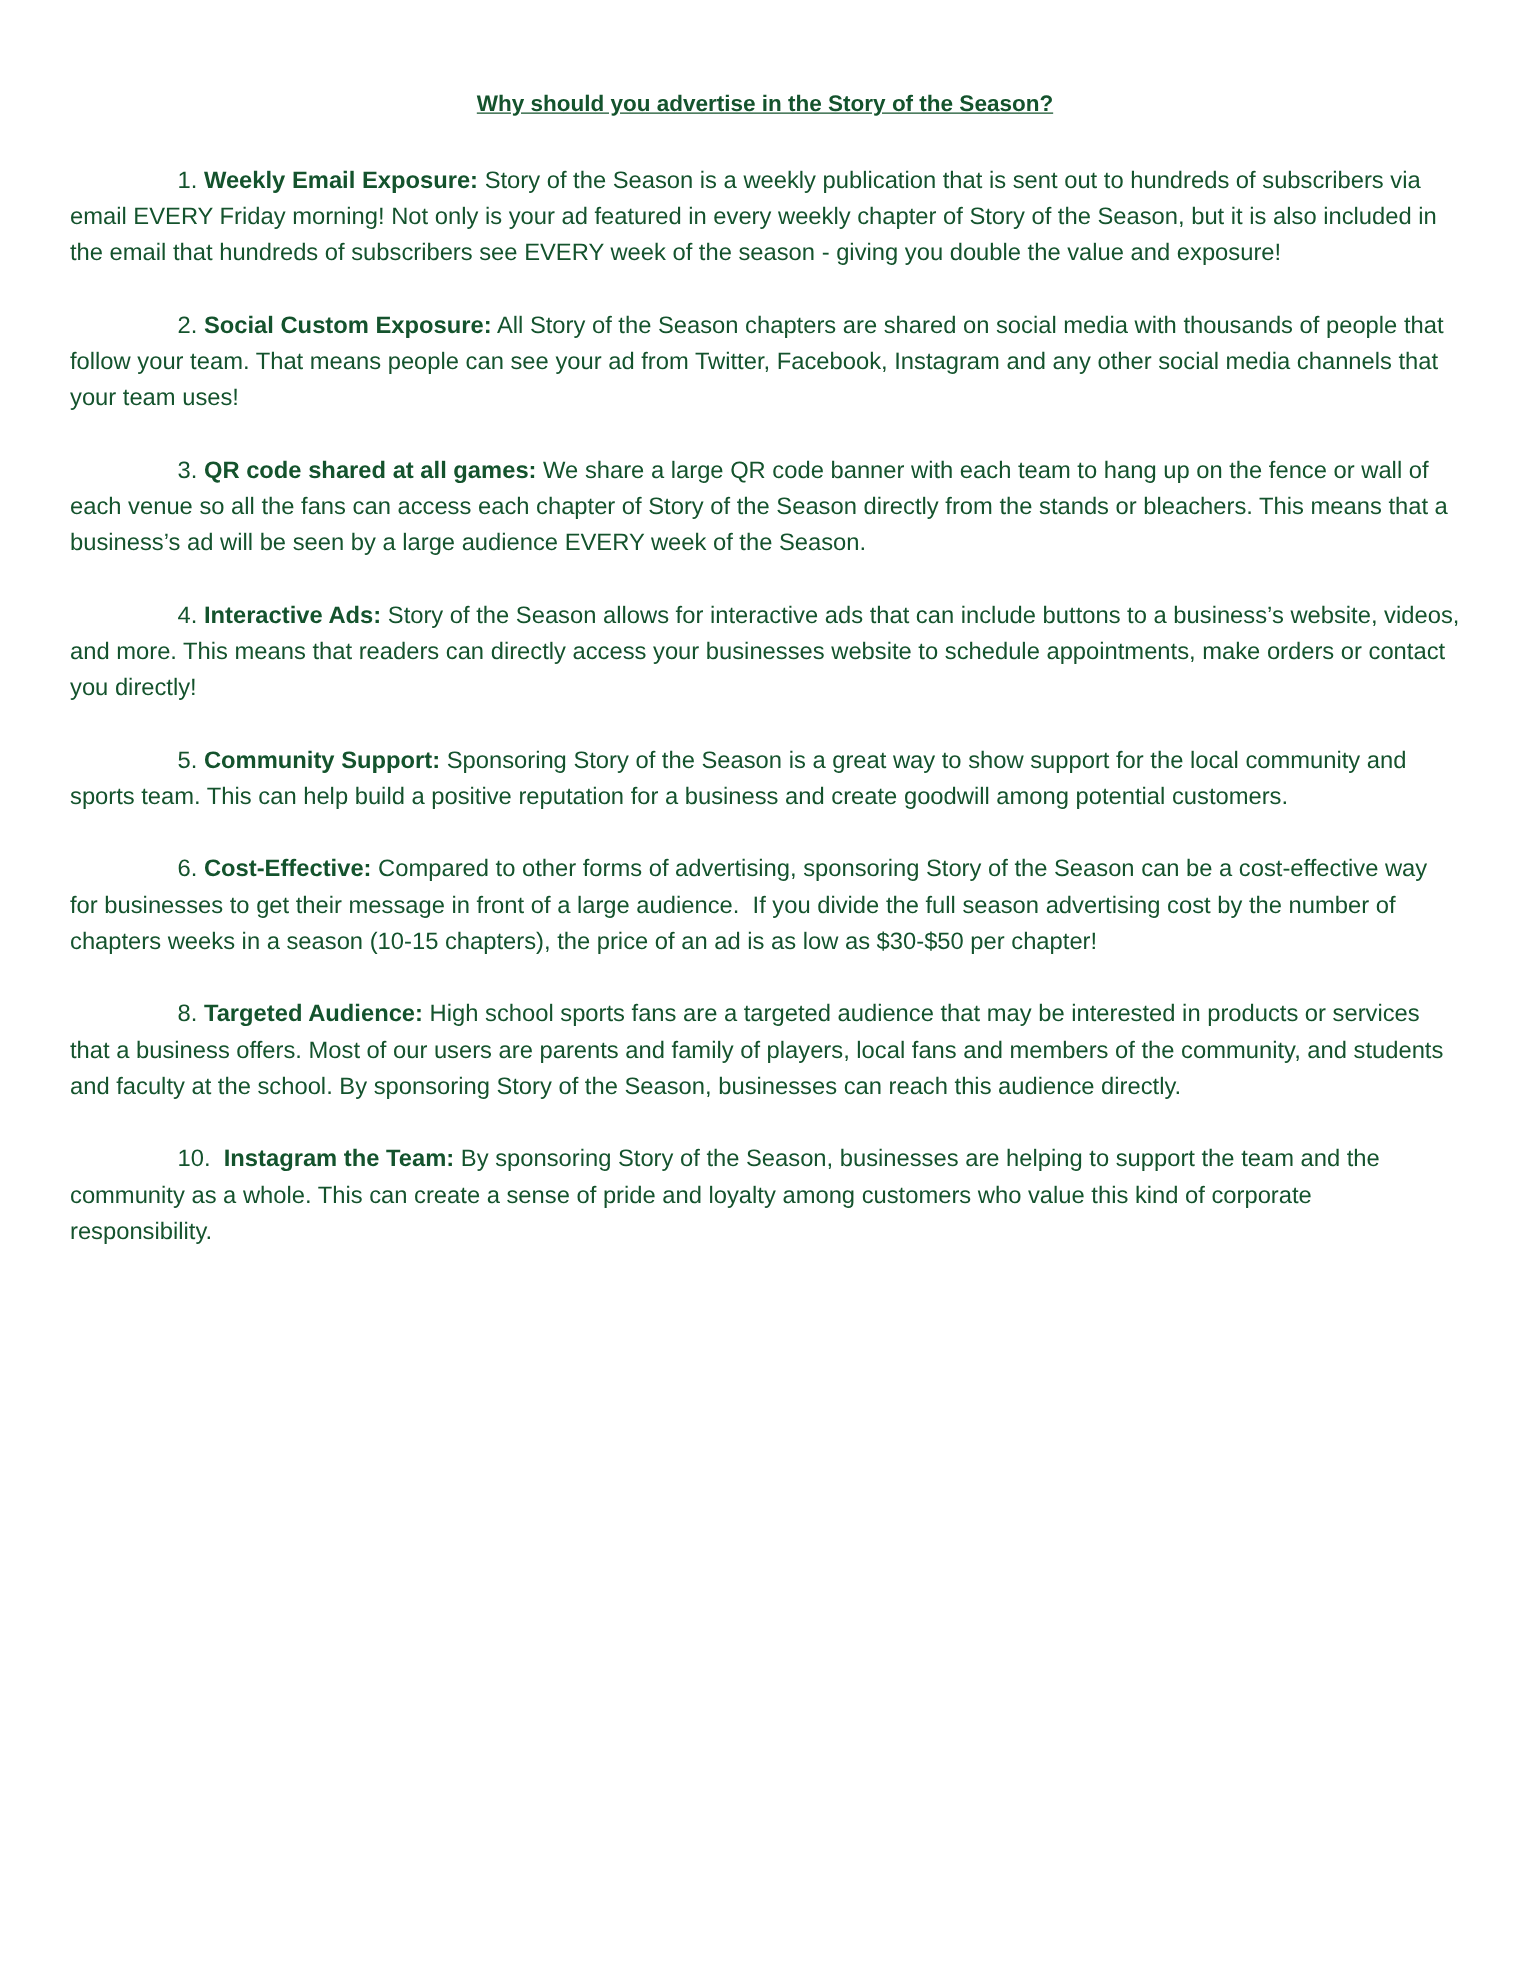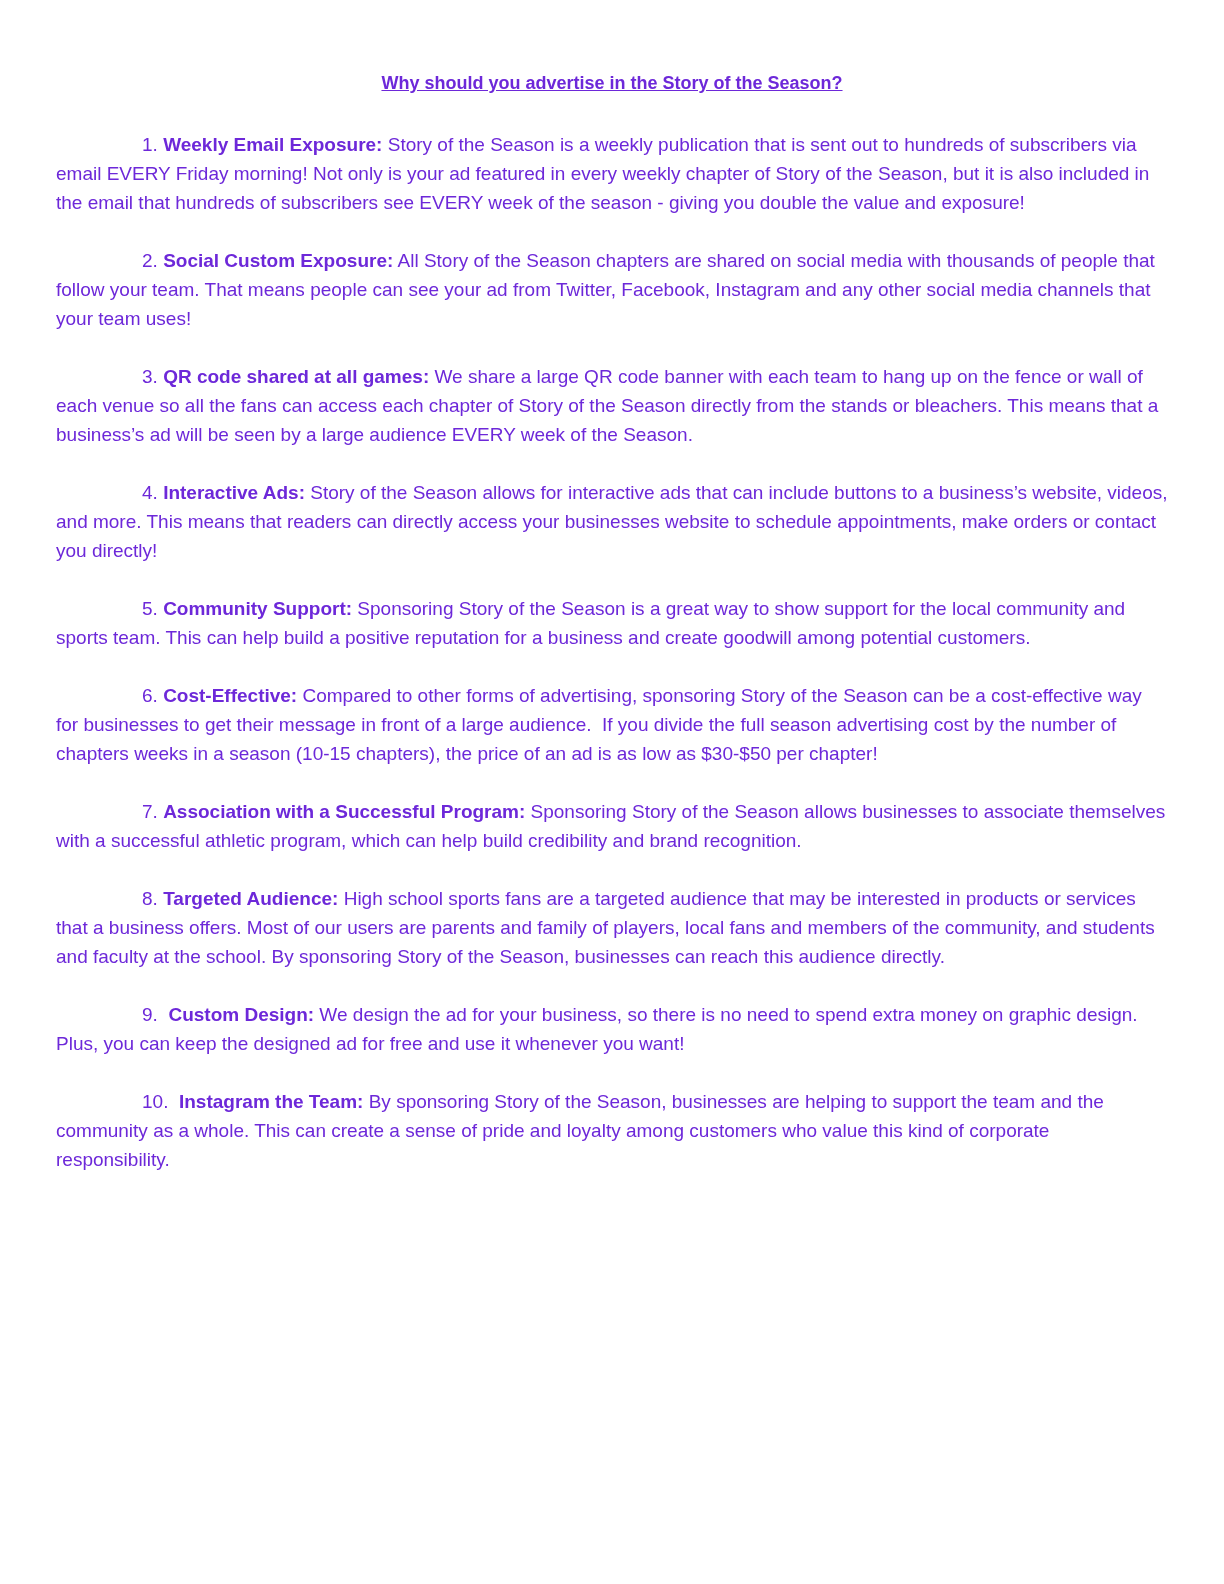--- a/index.html
+++ b/index.html
@@ -9,21 +9,21 @@
   }
   .page {
     position: relative;
     width: 1224px;
     height: 1584px;
     margin: 0 auto;
     background: #ffffff;
     box-sizing: border-box;
     padding: 66px 56px 40px 56px;
     font-family: "Liberation Sans", "DejaVu Sans", sans-serif;
-    color: #6d28d9;
+    color: #14532d;
     overflow: hidden;
   }
   .doc-title {
     font-size: 18px;
     font-weight: bold;
     text-decoration: underline;
     text-align: center;
     line-height: 34px;
     margin: 0 0 30px 0;
   }
@@ -45,18 +45,16 @@
 
 <div class="page">
   <h1 class="doc-title">Why should you advertise in the Story of the Season?</h1>
   <div>
       <p class="para indent"><span>1. </span><b>Weekly Email Exposure:</b><span> Story of the Season is a weekly publication that is sent out to hundreds of subscribers via email EVERY Friday morning! Not only is your ad featured in every weekly chapter of Story of the Season, but it is also included in the email that hundreds of subscribers see EVERY week of the season - giving you double the value and exposure!</span></p>
       <p class="para indent"><span>2. </span><b>Social Custom Exposure:</b><span> All Story of the Season chapters are shared on social media with thousands of people that follow your team. That means people can see your ad from Twitter, Facebook, Instagram and any other social media channels that your team uses!</span></p>
       <p class="para indent"><span>3. </span><b>QR code shared at all games:</b><span> We share a large QR code banner with each team to hang up on the fence or wall of each venue so all the fans can access each chapter of Story of the Season directly from the stands or bleachers. This means that a business’s ad will be seen by a large audience EVERY week of the Season.</span></p>
       <p class="para indent"><span>4. </span><b>Interactive Ads:</b><span> Story of the Season allows for interactive ads that can include buttons to a business’s website, videos, and more. This means that readers can directly access your businesses website to schedule appointments, make orders or contact you directly!</span></p>
       <p class="para indent"><span>5. </span><b>Community Support:</b><span> Sponsoring Story of the Season is a great way to show support for the local community and sports team. This can help build a positive reputation for a business and create goodwill among potential customers.</span></p>
       <p class="para indent"><span>6. </span><b>Cost-Effective:</b><span> Compared to other forms of advertising, sponsoring Story of the Season can be a cost-effective way for businesses to get their message in front of a large audience.&nbsp; If you divide the full season advertising cost by the number of chapters weeks in a season (10-15 chapters), the price of an ad is as low as $30-$50 per chapter!</span></p>
-      <p class="para indent"><span>7. </span><b>Association with a Successful Program:</b><span> Sponsoring Story of the Season allows businesses to associate themselves with a successful athletic program, which can help build credibility and brand recognition.</span></p>
       <p class="para indent"><span>8. </span><b>Targeted Audience:</b><span> High school sports fans are a targeted audience that may be interested in products or services that a business offers. Most of our users are parents and family of players, local fans and members of the community, and students and faculty at the school. By sponsoring Story of the Season, businesses can reach this audience directly.</span></p>
-      <p class="para indent"><span>9.&nbsp; </span><b>Custom Design:</b><span> We design the ad for your business, so there is no need to spend extra money on graphic design. Plus, you can keep the designed ad for free and use it whenever you want!</span></p>
       <p class="para indent"><span>10.&nbsp; </span><b>Instagram the Team:</b><span> By sponsoring Story of the Season, businesses are helping to support the team and the community as a whole. This can create a sense of pride and loyalty among customers who value this kind of corporate responsibility.</span></p>
     </div>
 </div>
 
 </body></html>

